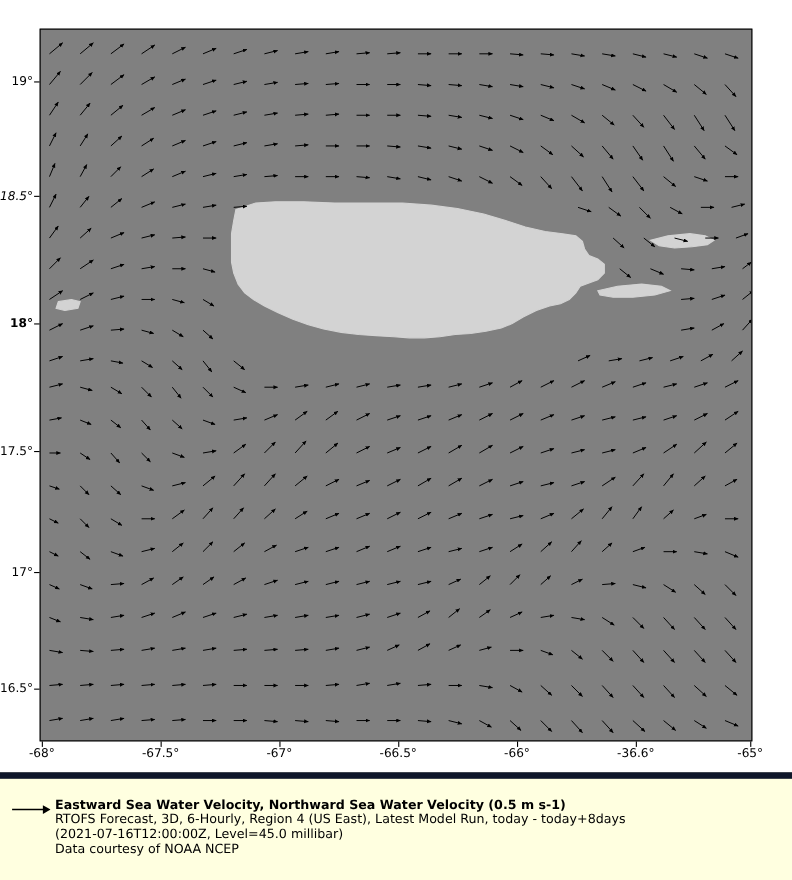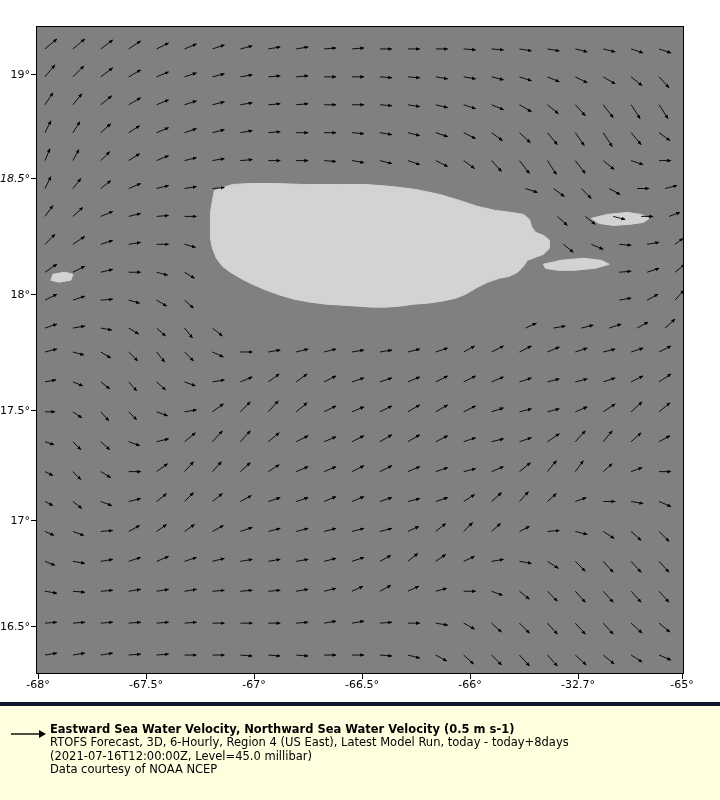--- a/index.html
+++ b/index.html
@@ -62,21 +62,21 @@
     background: #000;
   }
   
   #legend {
     position: absolute;
     left: 0;
     top: 702px;
     width: 720px;
     height: 98px;
     background: #ffffe0;
-    border-top: 4px solid #0f172a;
+    border-top: 6px solid #0f172a;
     box-sizing: border-box;
   }
   #legend-arrow {
     position: absolute;
     left: 10px;
     top: 22px;
     width: 36px;
     height: 12px;
   }
   #legend-text {
@@ -590,31 +590,31 @@
     <div class="tick" style="left:110px; top:648px; width:1px; height:5px;"></div>
     <div class="tick" style="left:218px; top:648px; width:1px; height:5px;"></div>
     <div class="tick" style="left:326px; top:648px; width:1px; height:5px;"></div>
     <div class="tick" style="left:434px; top:648px; width:1px; height:5px;"></div>
     <div class="tick" style="left:542px; top:648px; width:1px; height:5px;"></div>
     <div class="tick" style="left:646px; top:648px; width:1px; height:5px;"></div>
   </div>
 
   <div class="axis-label ylabel" style="top:74px;">19°</div>
   <div class="axis-label ylabel" style="top:178px;font-style:italic;">18.5°</div>
-  <div class="axis-label ylabel" style="top:294px;">18°</div>
+  <div class="axis-label ylabel" style="top:294px;font-weight:bold;">18°</div>
   <div class="axis-label ylabel" style="top:410px;">17.5°</div>
   <div class="axis-label ylabel" style="top:520px;">17°</div>
   <div class="axis-label ylabel" style="top:626px;">16.5°</div>
 
   <div class="axis-label xlabel" style="left:38px;">-68°</div>
   <div class="axis-label xlabel" style="left:146px;">-67.5°</div>
   <div class="axis-label xlabel" style="left:254px;">-67°</div>
   <div class="axis-label xlabel" style="left:362px;">-66.5°</div>
   <div class="axis-label xlabel" style="left:470px;">-66°</div>
-  <div class="axis-label xlabel" style="left:578px;">-32.7°</div>
+  <div class="axis-label xlabel" style="left:578px;">-36.6°</div>
   <div class="axis-label xlabel" style="left:682px;">-65°</div>
 
   <div id="legend">
     <svg id="legend-arrow" viewBox="0 0 36 12">
       <line x1="1" y1="6" x2="30" y2="6" stroke="#000" stroke-width="1.4"></line>
       <path d="M29,2 L36,6 L29,10 z" fill="#000"></path>
     </svg>
     <div id="legend-text">
       <div id="legend-title">Eastward Sea Water Velocity, Northward Sea Water Velocity (0.5 m s-1)</div>
       <div class="legend-line">RTOFS Forecast, 3D, 6-Hourly, Region 4 (US East), Latest Model Run, today - today+8days</div>

